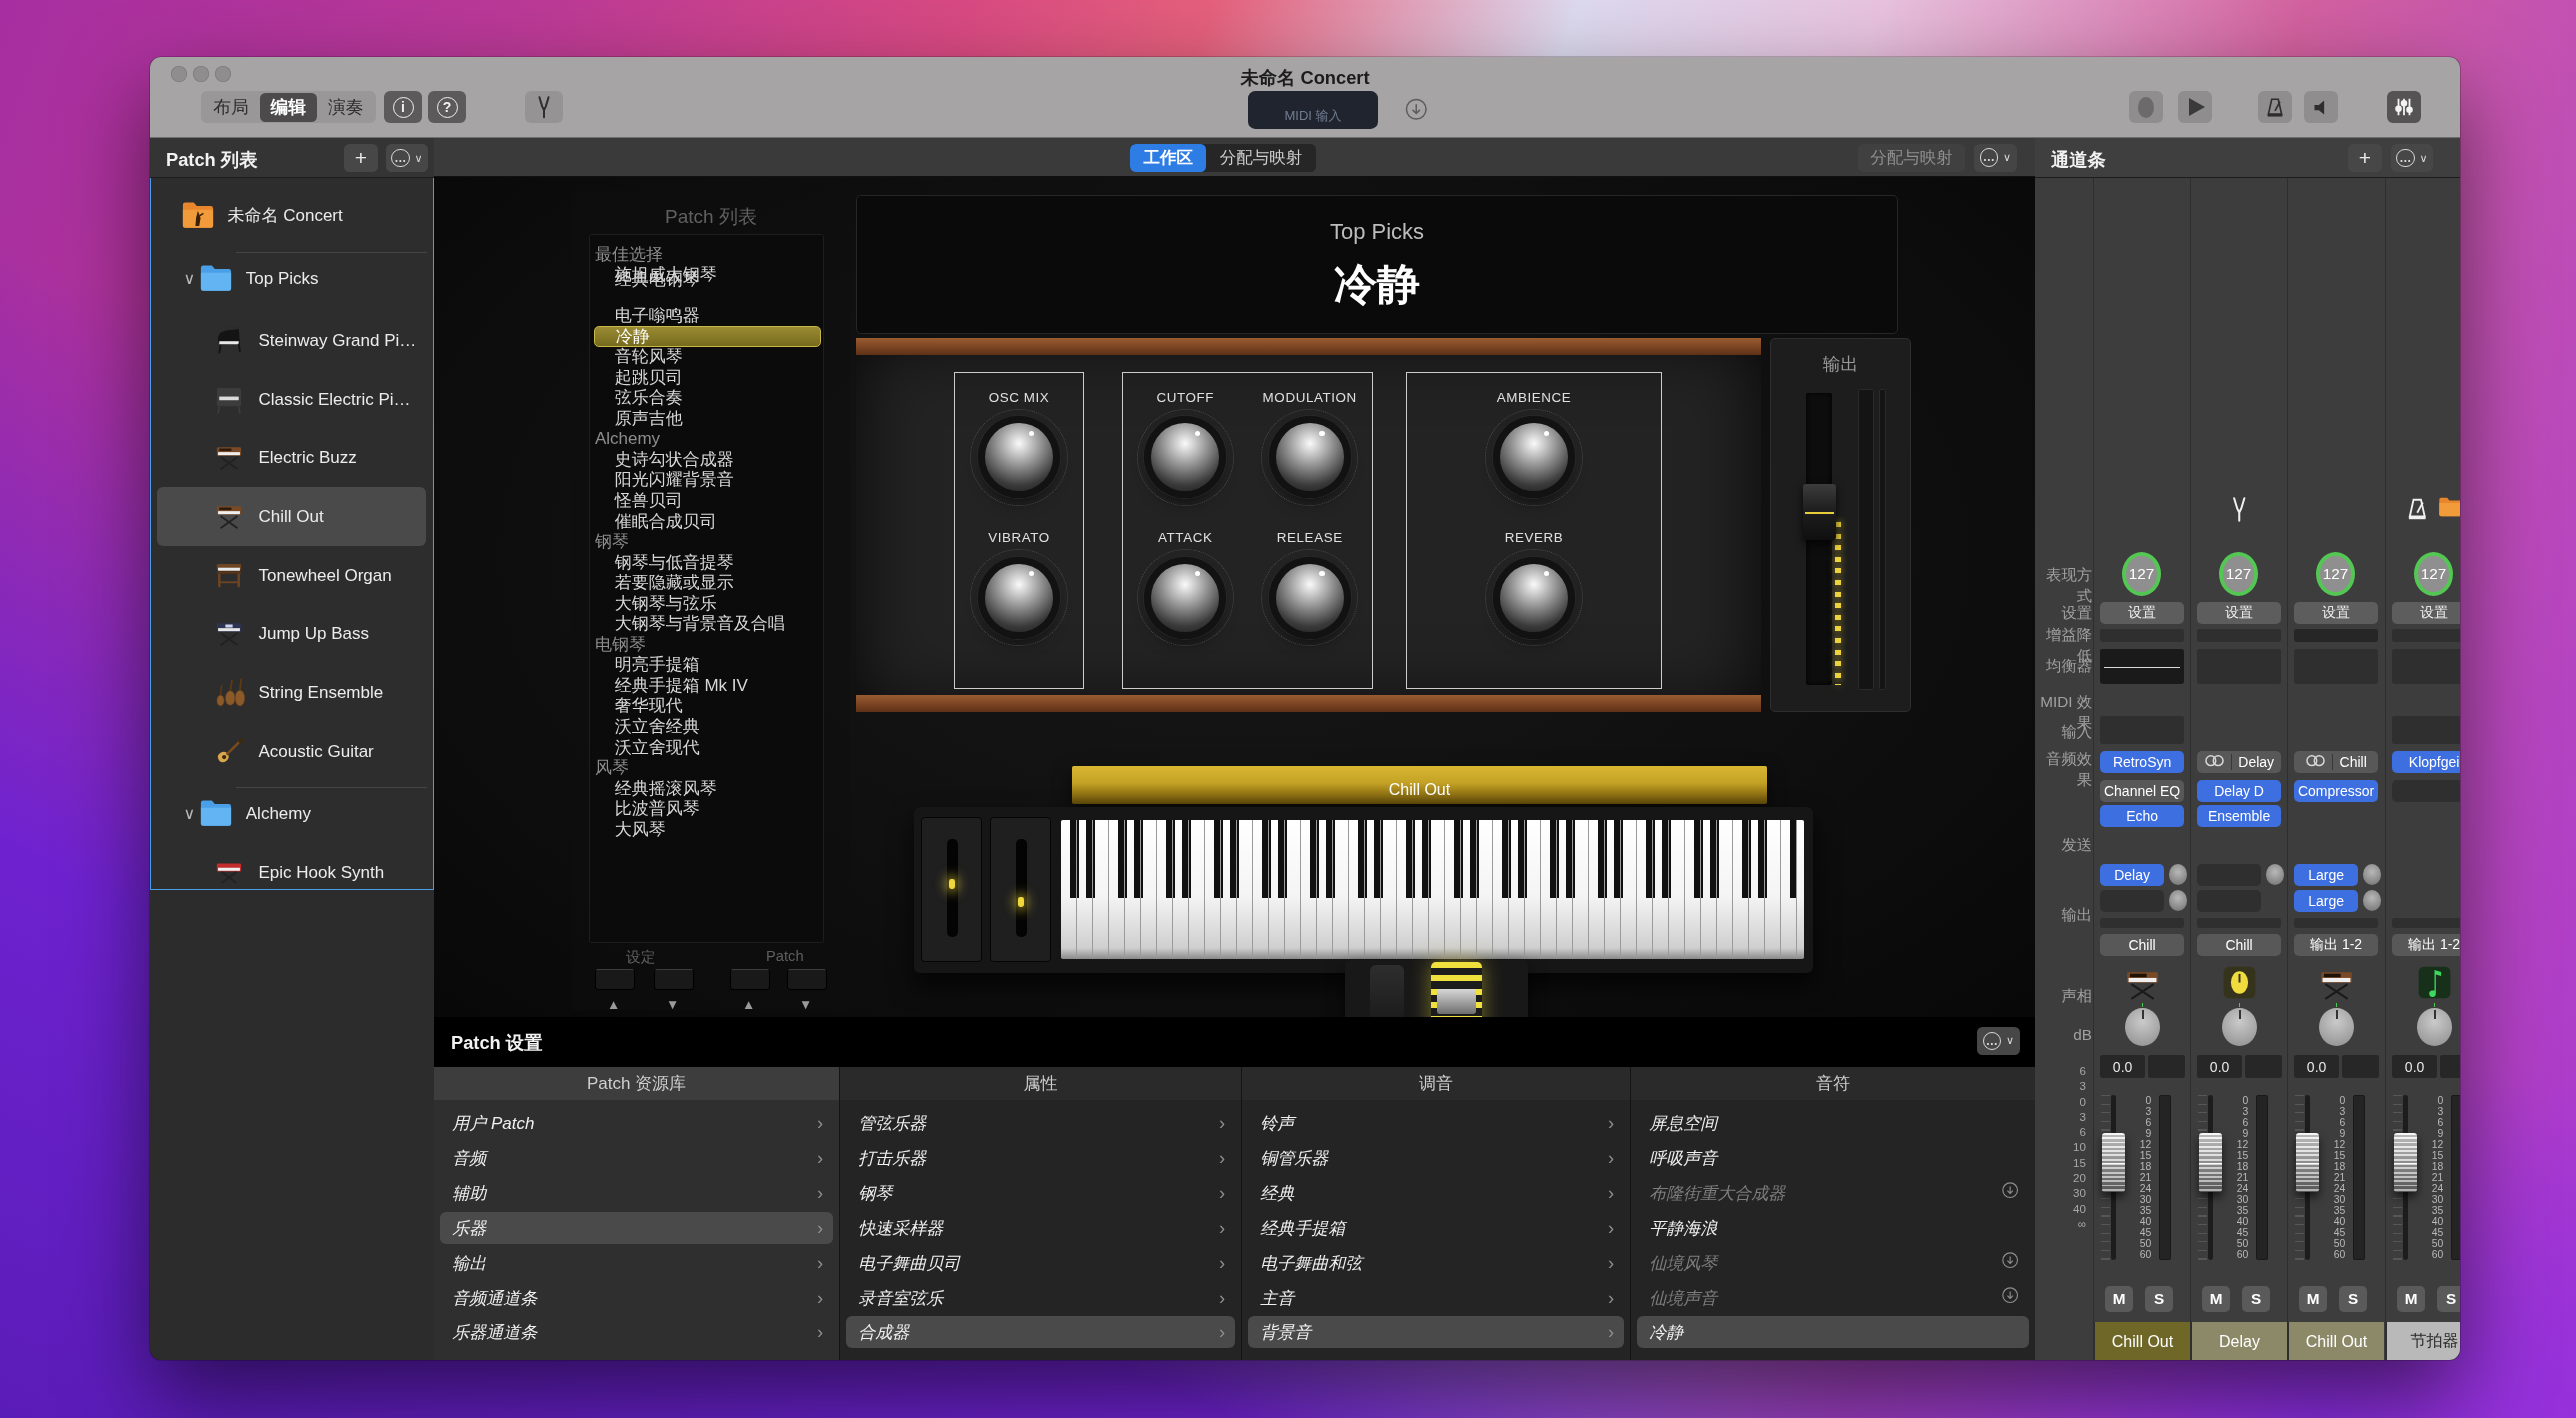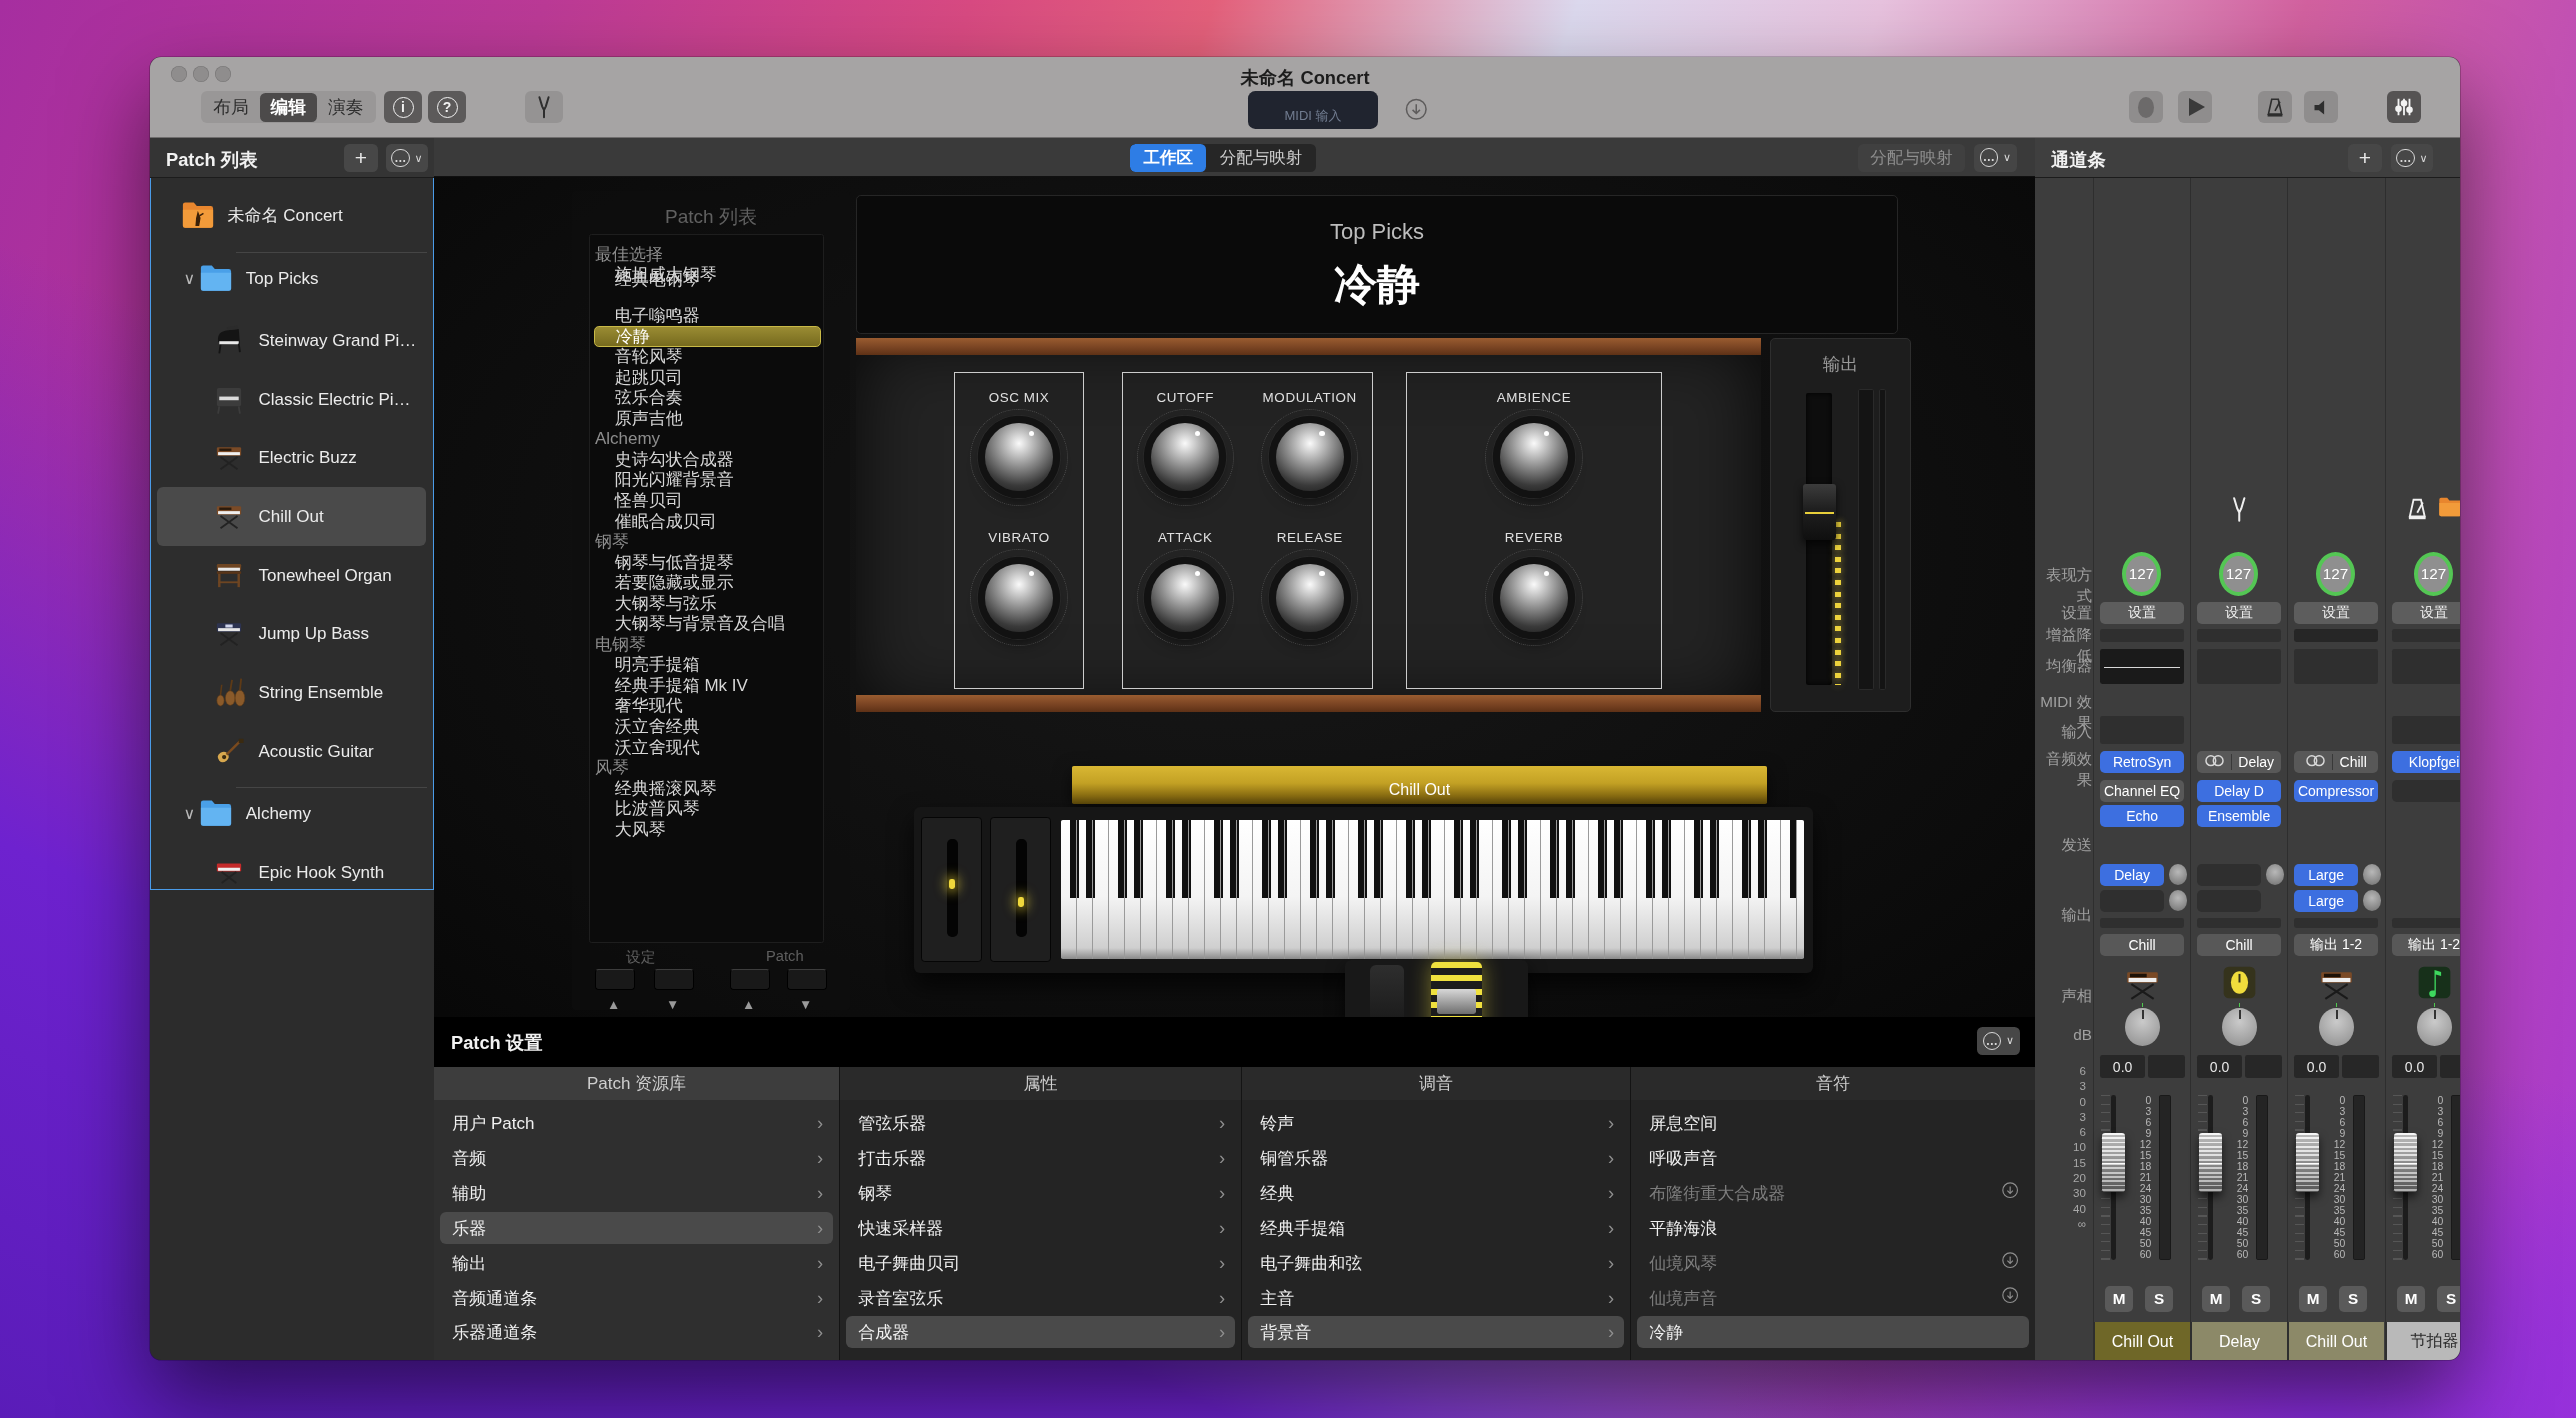--- a/index.html
+++ b/index.html
@@ -133,21 +133,21 @@
     background:repeating-linear-gradient(180deg,#efe03e 0 6.1px, #1c1c1c 6.1px 13.4px); box-shadow:0 0 21px rgba(239,224,62,.45); }
   .pedal-r::after { content:''; position:absolute; left:6.1px; top:27px; width:39px; height:24.5px; background:linear-gradient(180deg,#d8d8d8,#6e6e6e); border-radius:2.4px; }
 
   
   .psettings { position:absolute; left:0; top:879px; width:1602px; height:344px; background:#1f1f1f; }
   .ps-head { position:absolute; top:0; width:100%; height:50px; background:#000000; }
   .ps-head .pt { position:absolute; left:17px; top:13.4px; font-size:18.3px; font-weight:700; color:#f2f2f2; }
   .ps-cols-head { position:absolute; top:50px; height:33px; display:flex; align-items:center; justify-content:center; font-size:17px; color:#cfcfcf; background:#2a2a2a; border-right:1.2px solid #141414; }
   .ps-col { position:absolute; top:83px; bottom:0; background:#242424; border-right:1.2px solid #141414; overflow:hidden; }
   .ps-row { position:absolute; left:6.1px; right:6.1px; height:32px; display:flex; align-items:center; border-radius:6.1px; color:#f0f0f0; font-size:17px; }
-  .ps-row .lab { margin-left:12.2px; flex:1; white-space:nowrap; overflow:hidden; }
+  .ps-row .lab { margin-left:12.2px; flex:1; white-space:nowrap; overflow:hidden;font-style:italic; }
   .ps-row .ch { margin-right:9.8px; color:#8f8f8f; font-size:18.3px; }
   .ps-row.selected { background:#4a4a4a; }
   .ps-row.dim { color:#7d7d7d; }
 
   
   .cstrips { position:absolute; left:1885px; top:81px; width:425px; height:1223px; background:#3d3d3d; overflow:hidden; }
   .cstrips .panel-h { background:#3f3f3f; }
   .gut-label { position:absolute; width:57px; text-align:right; font-size:15.3px; color:#a0a0a0; }
   .chan { position:absolute; top:40px; bottom:0; width:97px; border-left:0.6px solid #2e2e2e; }
   .exp-knob { position:absolute; left:28px; width:39px; height:44px; border-radius:50%; background:#8f8f8f; border:4.3px solid #54c654; color:#fff; font-size:15.3px; display:flex; align-items:center; justify-content:center; }

